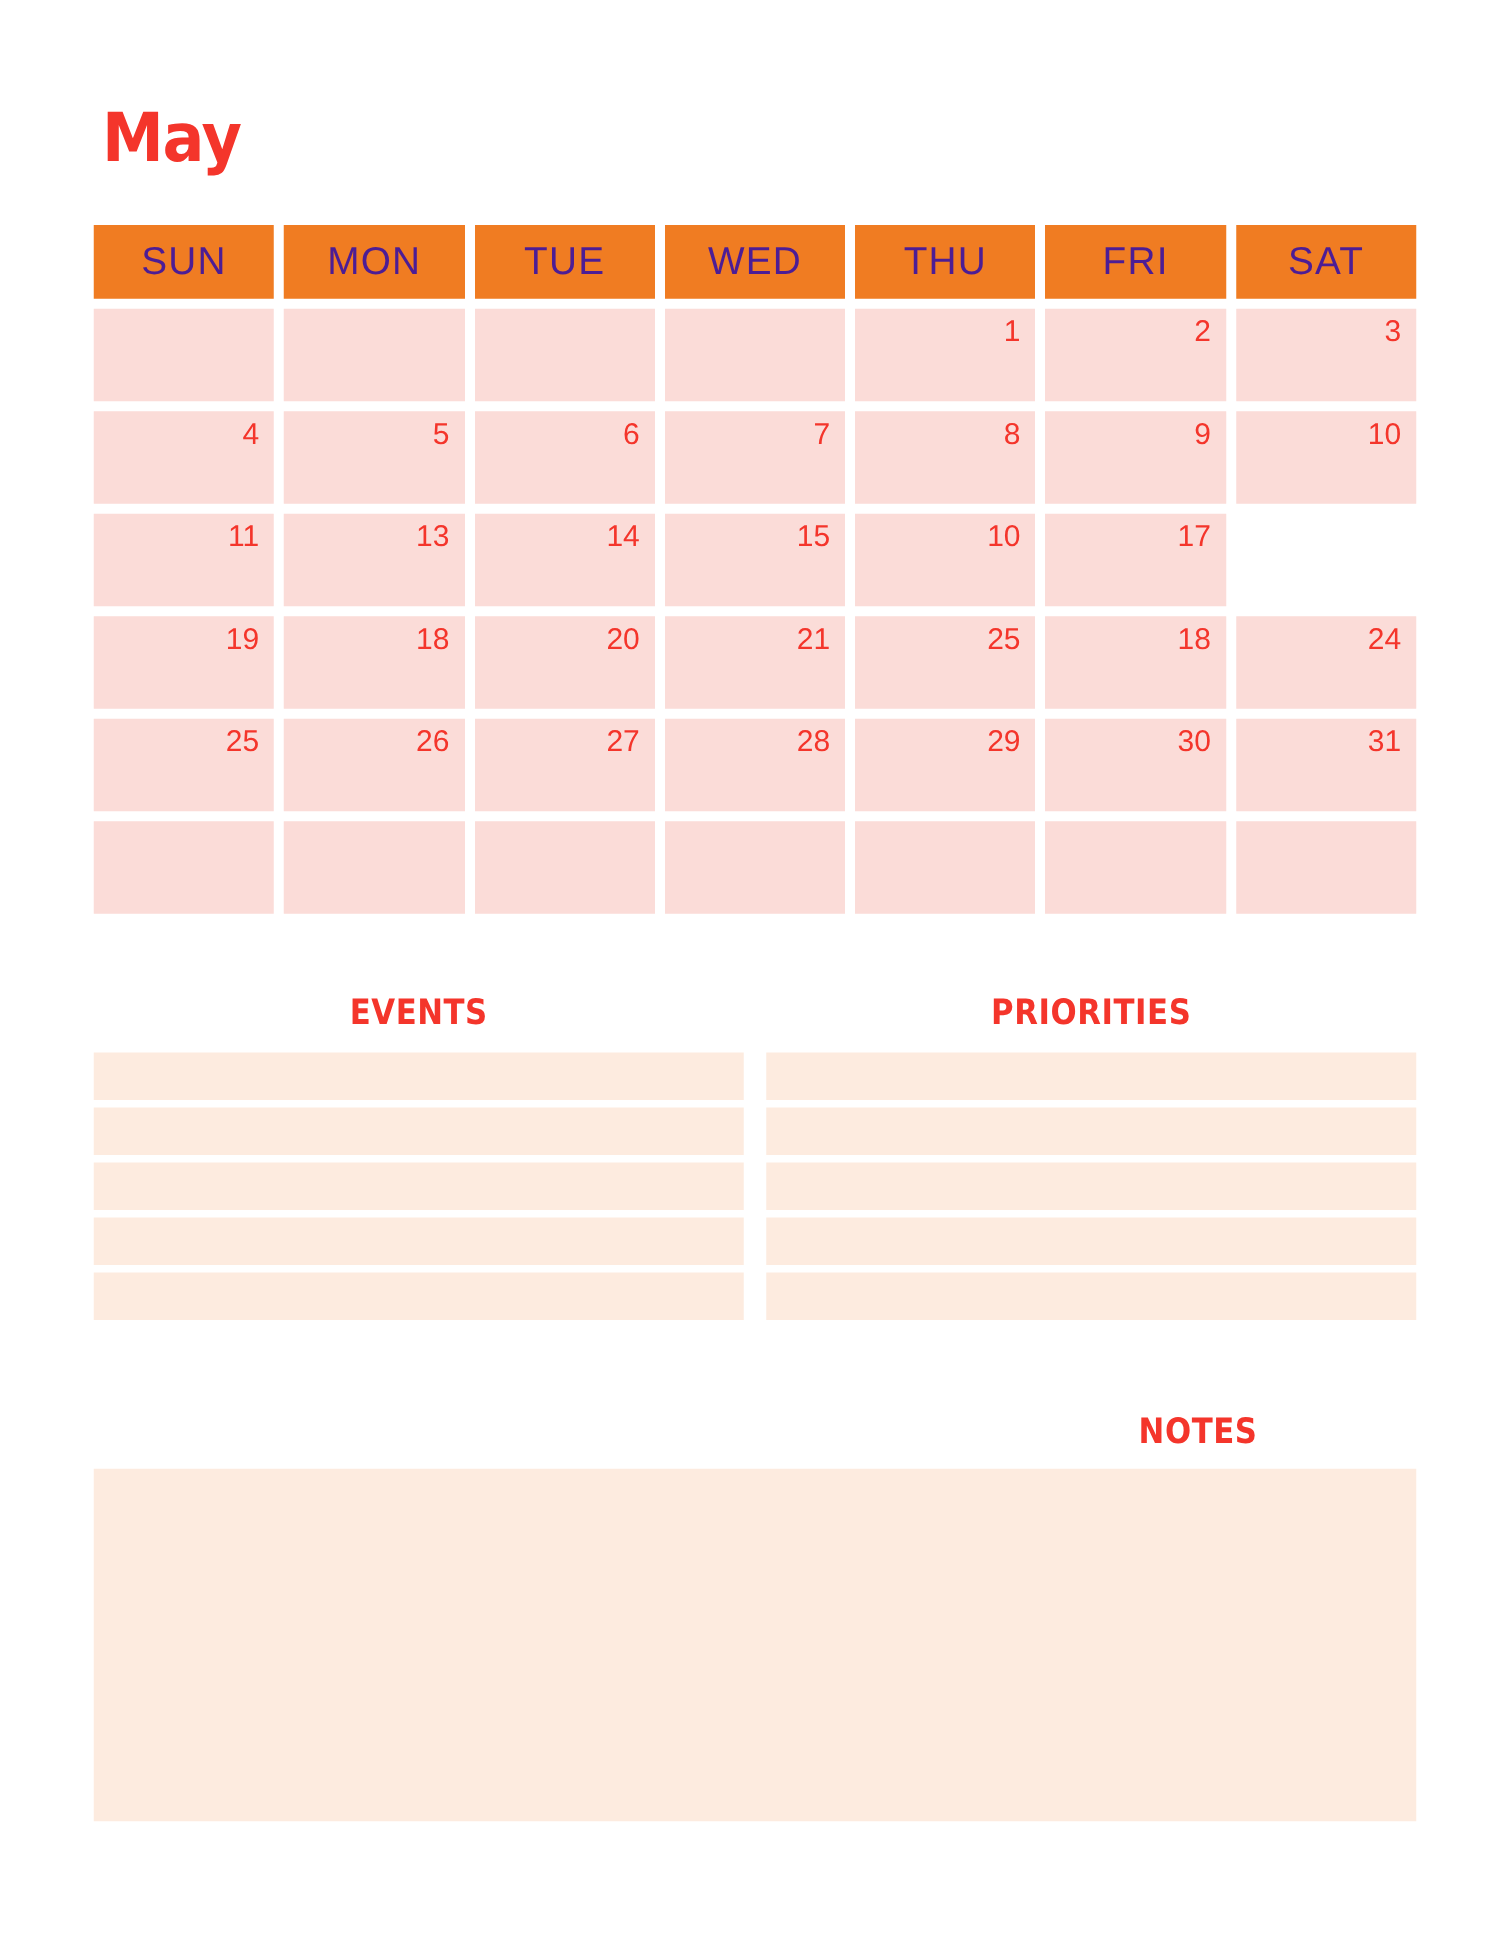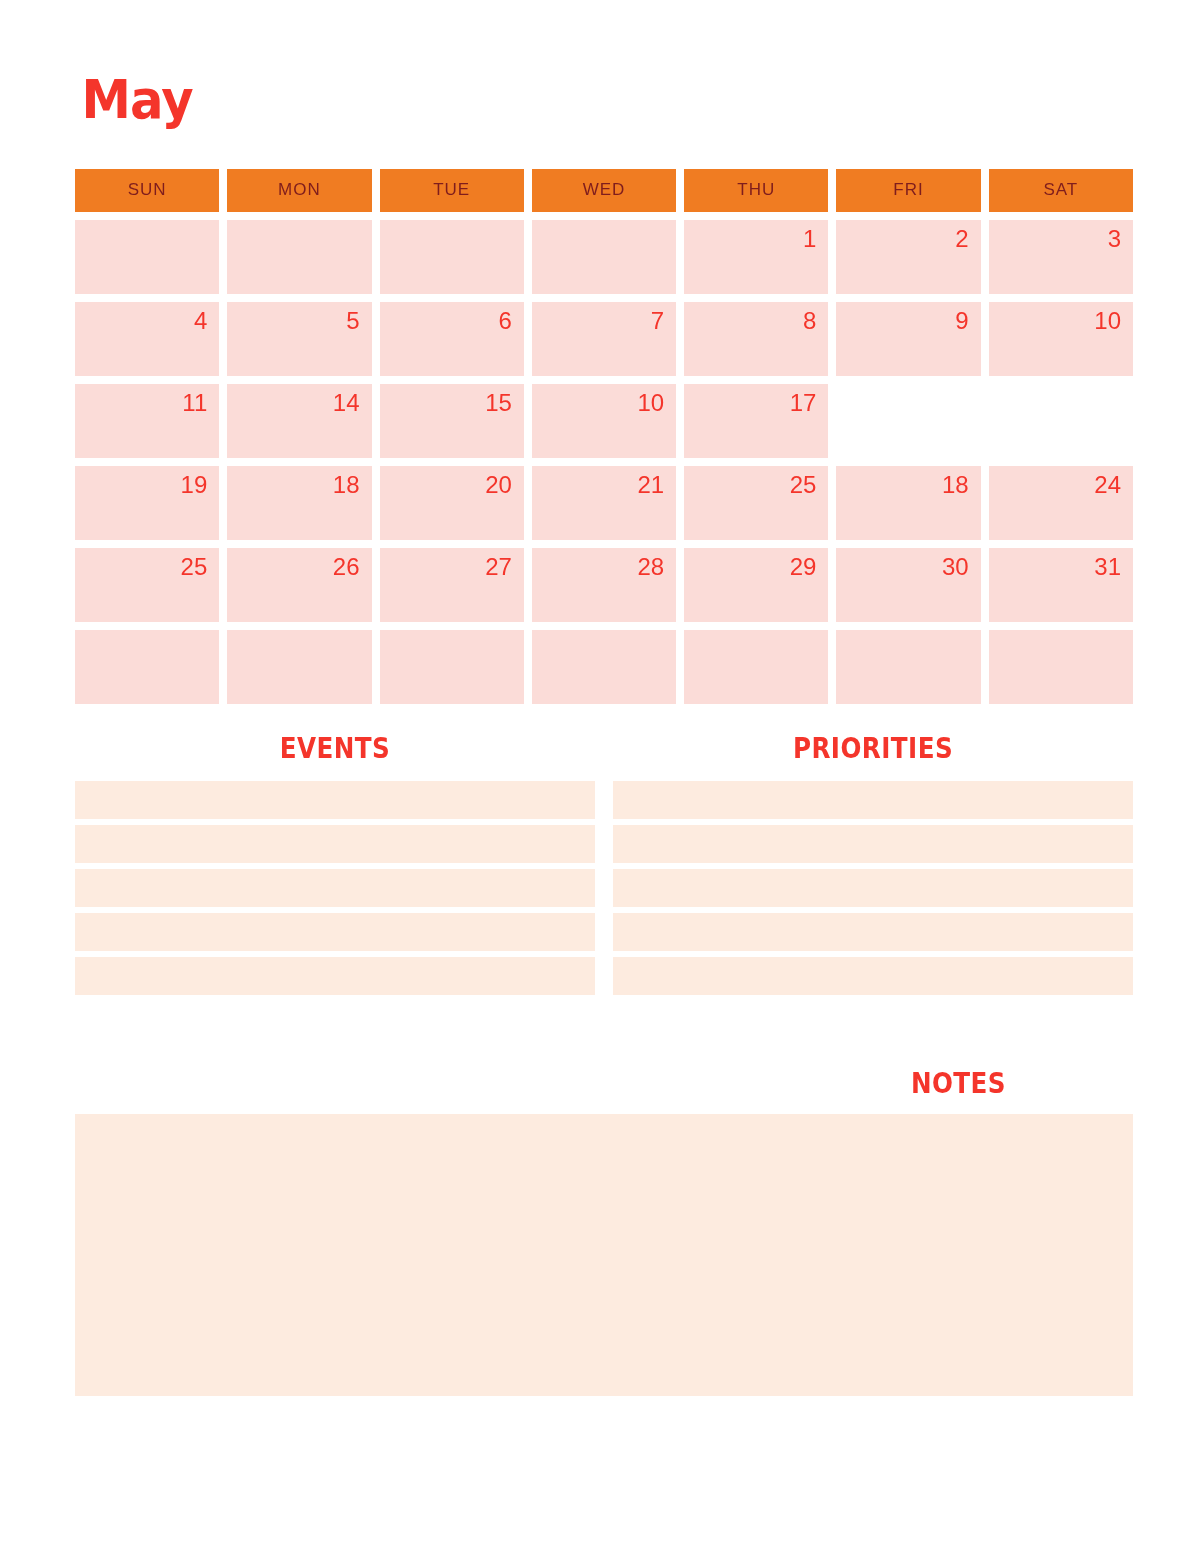--- a/index.html
+++ b/index.html
@@ -11,21 +11,21 @@
     height: 1552px;
     background: #ffffff;
     font-family: "Liberation Sans", sans-serif;
     overflow: hidden;
   }
   .page {
     position: relative;
     width: 1200px;
     height: 1552px;
     box-sizing: border-box;
-    padding: 1px 65px;
+    padding: 12px 65px;
   }
 
   
   .month-title {
     font-family: "DejaVu Sans", sans-serif;
     font-weight: bold;
     font-size: 54px;
     color: #f4352b;
     letter-spacing: -1px;
     margin: 0;
@@ -43,22 +43,22 @@
     padding-right: 2px;
   }
   .cal-row {
     display: grid;
     grid-template-columns: repeat(7, 1fr);
     column-gap: 8px;
     margin-bottom: 8px;
   }
   .dow {
     background: #f07c22;
-    color: #7f1d1d;
-    font-size: 17px;
+    color: #4c1d95;
+    font-size: 31px;
     letter-spacing: 1px;
     text-align: center;
     padding: 11px 0 12px 0;
     font-family: "Liberation Sans", sans-serif;
   }
   .day-cell {
     background: #fbdcd8;
     height: 74px;
     position: relative;
   }
@@ -70,21 +70,21 @@
     font-size: 24px;
     font-family: "Liberation Sans", sans-serif;
     line-height: 1.08;
     text-align: right;
     max-width: 28px;
     word-break: break-all;
   }
 
   
   .mid-section {
-    margin-top: 28px;
+    margin-top: 62px;
     display: grid;
     grid-template-columns: 1fr 1fr;
     column-gap: 18px;
     padding-left: 10px;
     padding-right: 2px;
   }
   .col-head {
     text-align: center;
     font-family: "DejaVu Sans", sans-serif;
     font-weight: bold;
@@ -187,20 +187,23 @@
       <div class="day-cell">
           <span class="day-num">10</span>
         </div>
     </div>
 
     <div class="cal-row">
       <div class="day-cell">
           <span class="day-num">11</span>
         </div>
       <div class="day-cell">
+          <span class="day-num">13</span>
+        </div>
+      <div class="day-cell">
           <span class="day-num">14</span>
         </div>
       <div class="day-cell">
           <span class="day-num">15</span>
         </div>
       <div class="day-cell">
           <span class="day-num">10</span>
         </div>
       <div class="day-cell">
           <span class="day-num">17</span>

